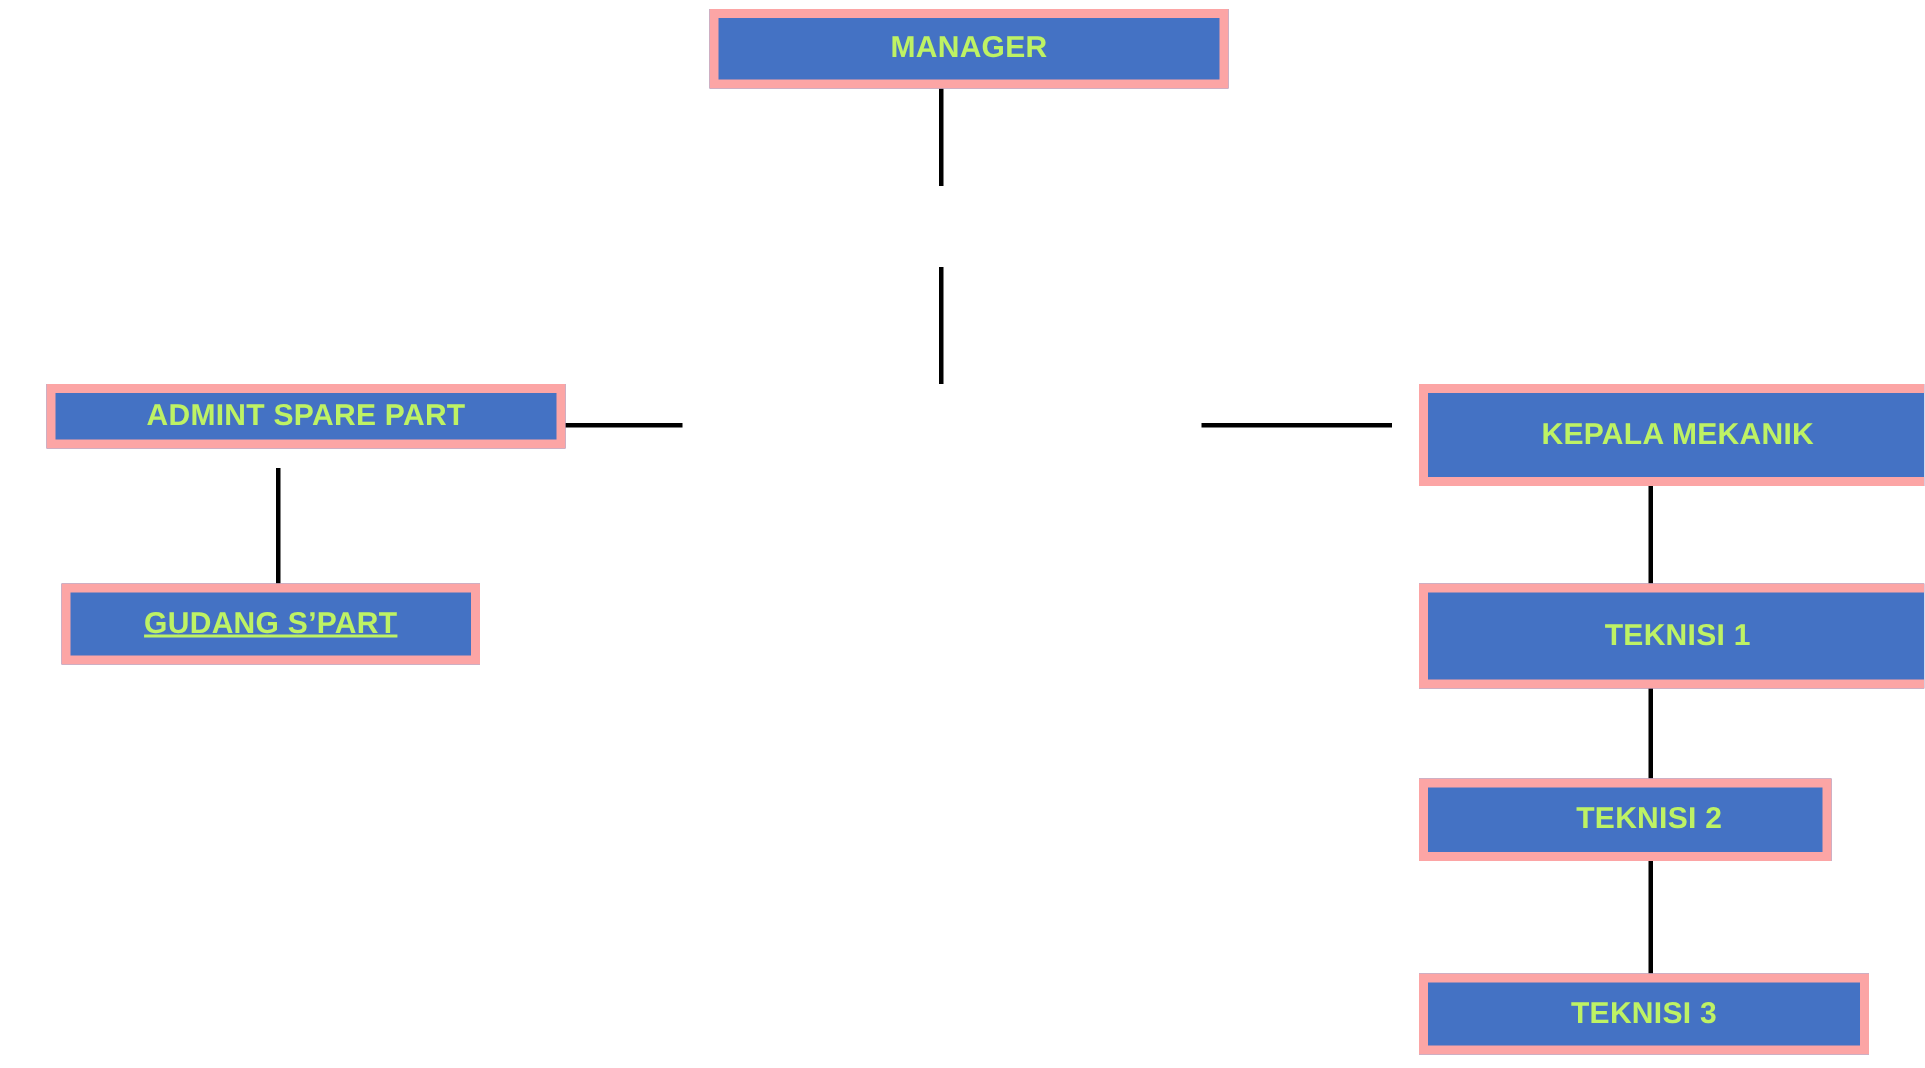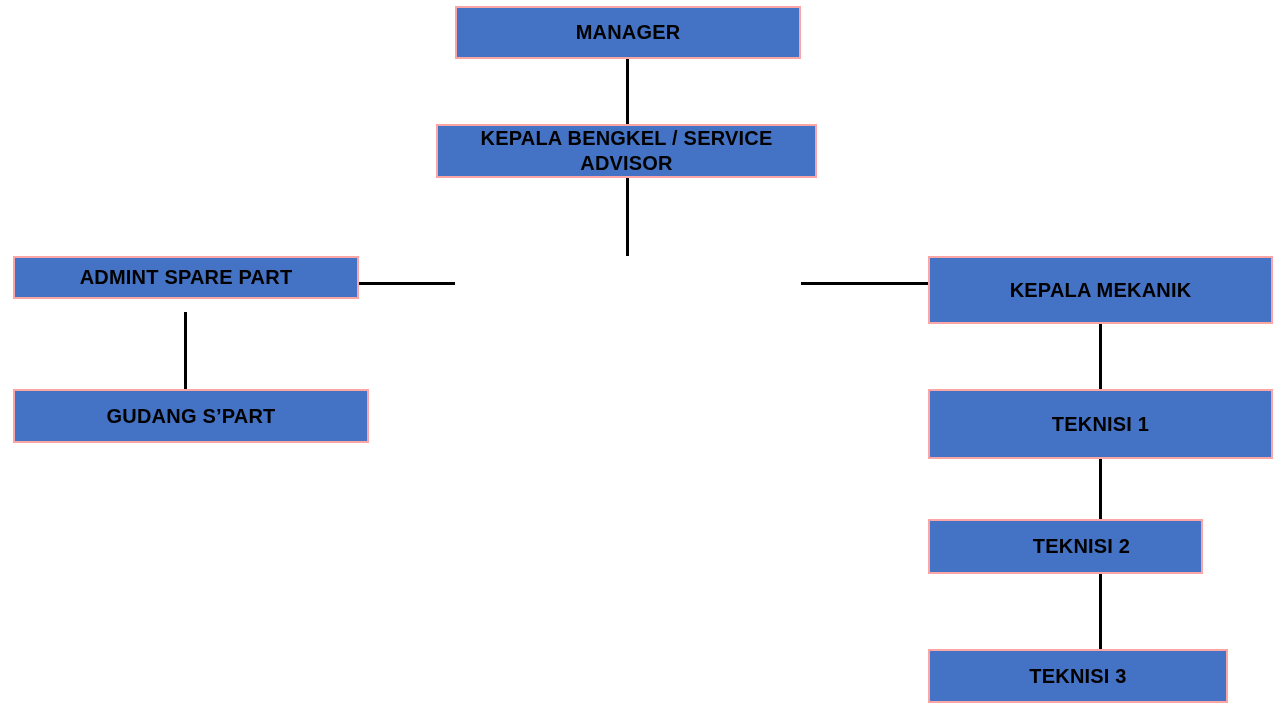--- a/index.html
+++ b/index.html
@@ -12,46 +12,47 @@
     width: 1283px;
     height: 712px;
     background: #ffffff;
     font-family: "Liberation Sans", "DejaVu Sans", sans-serif;
     overflow: hidden;
   }
   .org-box {
     position: absolute;
     box-sizing: border-box;
     background: #4472C4;
-    border: 2px solid #fca5a5;
-    color: #000000;
+    border: 6px solid #fca5a5;
+    color: #bef264;
     font-weight: bold;
     font-size: 20px;
     line-height: 1.25;
     display: flex;
     align-items: center;
     justify-content: center;
     text-align: center;
     padding: 2px 8px;
     letter-spacing: 0.2px;
+    margin-left: 18px;
   }
   .edge {
     position: absolute;
     background: #000000;
   }
   .edge.v { width: 3px; }
   .edge.h { height: 3px; }
 
   
   #box-manager            { left: 455px; top: 6px;   width: 346px; height: 53px; }
   #box-kepala-bengkel     { left: 436px; top: 124px; width: 381px; height: 54px; }
   #box-admint-spare-part  { left: 13px;  top: 256px; width: 346px; height: 43px; }
   #box-admint-service     { left: 455px; top: 256px; width: 346px; height: 56px; }
   #box-kepala-mekanik     { left: 928px; top: 256px; width: 345px; height: 68px; }
-  #box-gudang-spart       { left: 13px;  top: 389px; width: 356px; height: 54px; }
+  #box-gudang-spart       { left: 23px;  top: 389px; width: 279px; height: 54px; text-decoration: underline; }
   #box-teknisi-1          { left: 928px; top: 389px; width: 345px; height: 70px; }
   #box-teknisi-2          { left: 928px; top: 519px; width: 275px; height: 55px; padding-left: 40px; }
   #box-teknisi-3          { left: 928px; top: 649px; width: 300px; height: 54px; }
 
   #edge-manager-kepala        { left: 626px;  top: 59px;  height: 65px; }
   #edge-kepala-admintservice  { left: 626px;  top: 178px; height: 78px; }
   #edge-sparepart-service     { left: 359px;  top: 282px; width: 96px;  }
   #edge-service-mekanik       { left: 801px;  top: 282px; width: 127px; }
   #edge-sparepart-gudang      { left: 184px;  top: 312px; height: 77px; }
   #edge-mekanik-teknisi1      { left: 1099px; top: 312px; height: 77px; }
@@ -67,21 +68,20 @@
   <div class="edge v" id="edge-kepala-admintservice"></div>
   <div class="edge h" id="edge-sparepart-service"></div>
   <div class="edge h" id="edge-service-mekanik"></div>
   <div class="edge v" id="edge-sparepart-gudang"></div>
   <div class="edge v" id="edge-mekanik-teknisi1"></div>
   <div class="edge v" id="edge-teknisi1-teknisi2"></div>
   <div class="edge v" id="edge-teknisi2-teknisi3"></div>
 
   <div class="org-box" id="box-manager">MANAGER</div>
 
-  <div class="org-box" id="box-kepala-bengkel">KEPALA BENGKEL / SERVICE ADVISOR</div>
 
   <div class="org-box" id="box-admint-spare-part">ADMINT SPARE PART</div>
 
 
   <div class="org-box" id="box-kepala-mekanik">KEPALA MEKANIK</div>
 
   <div class="org-box" id="box-gudang-spart">GUDANG S’PART</div>
 
   <div class="org-box" id="box-teknisi-1">TEKNISI 1</div>
 

